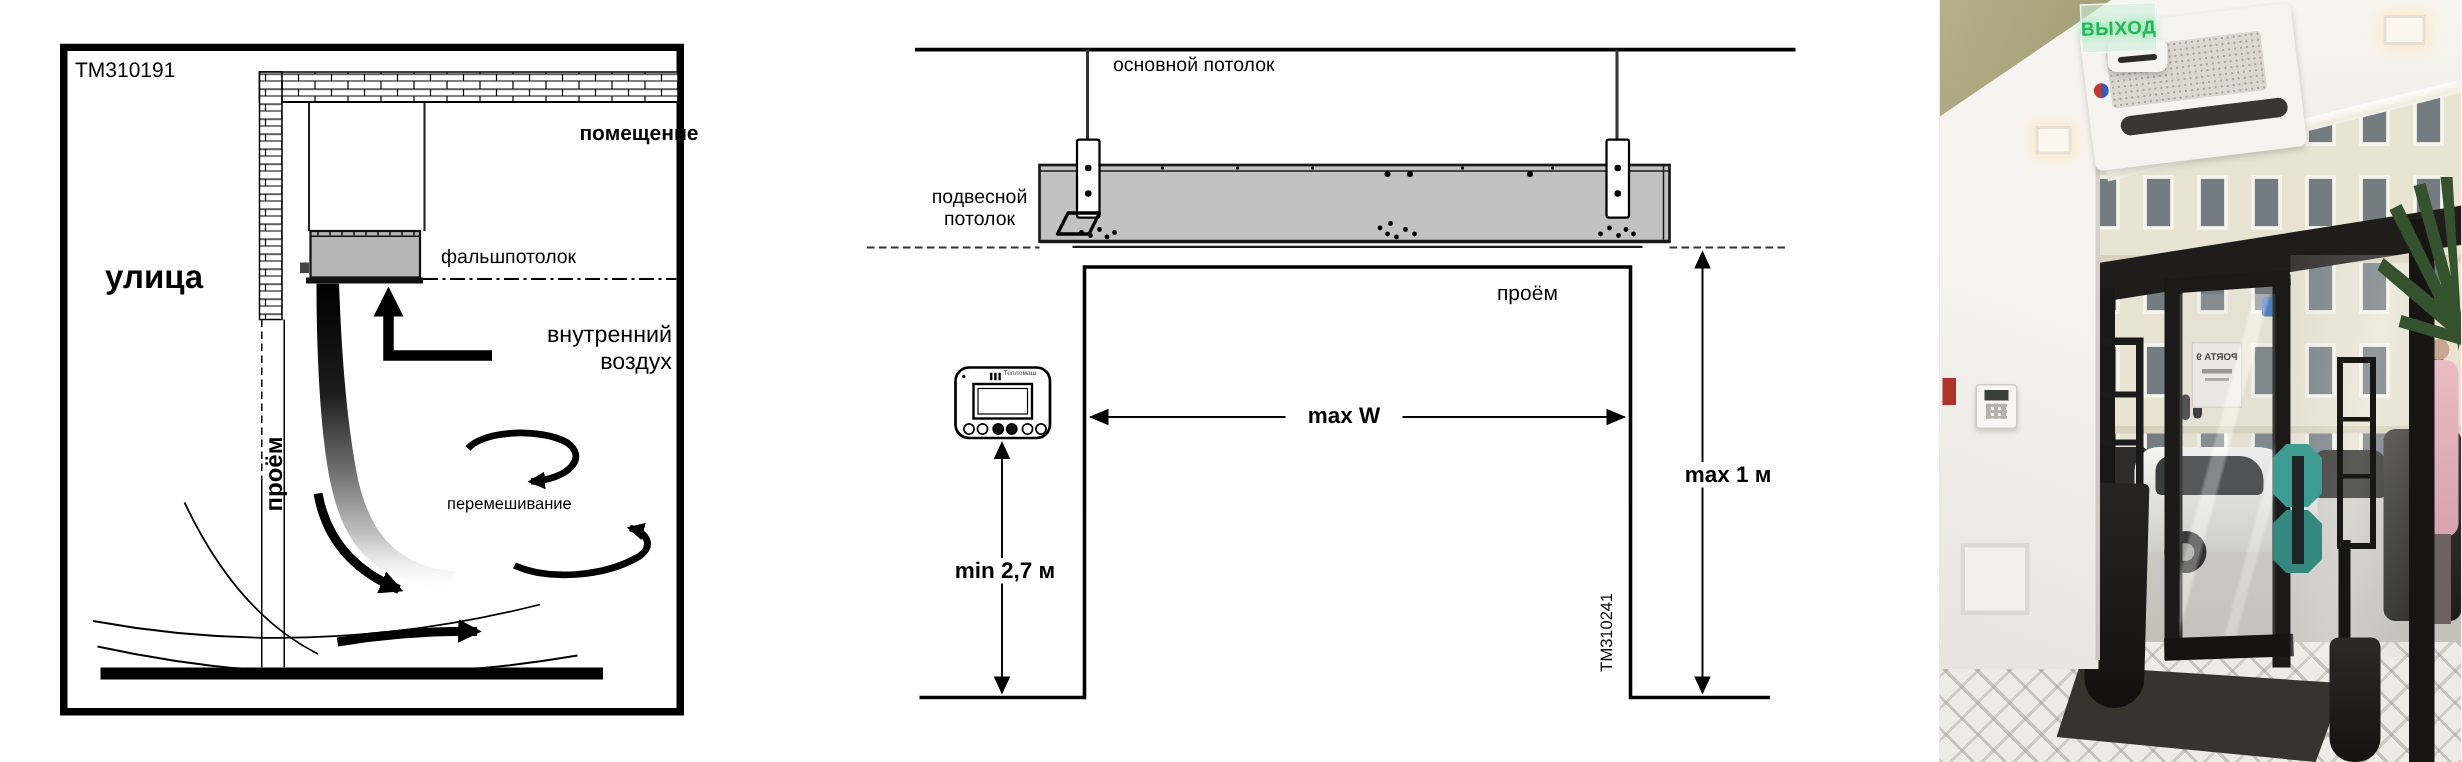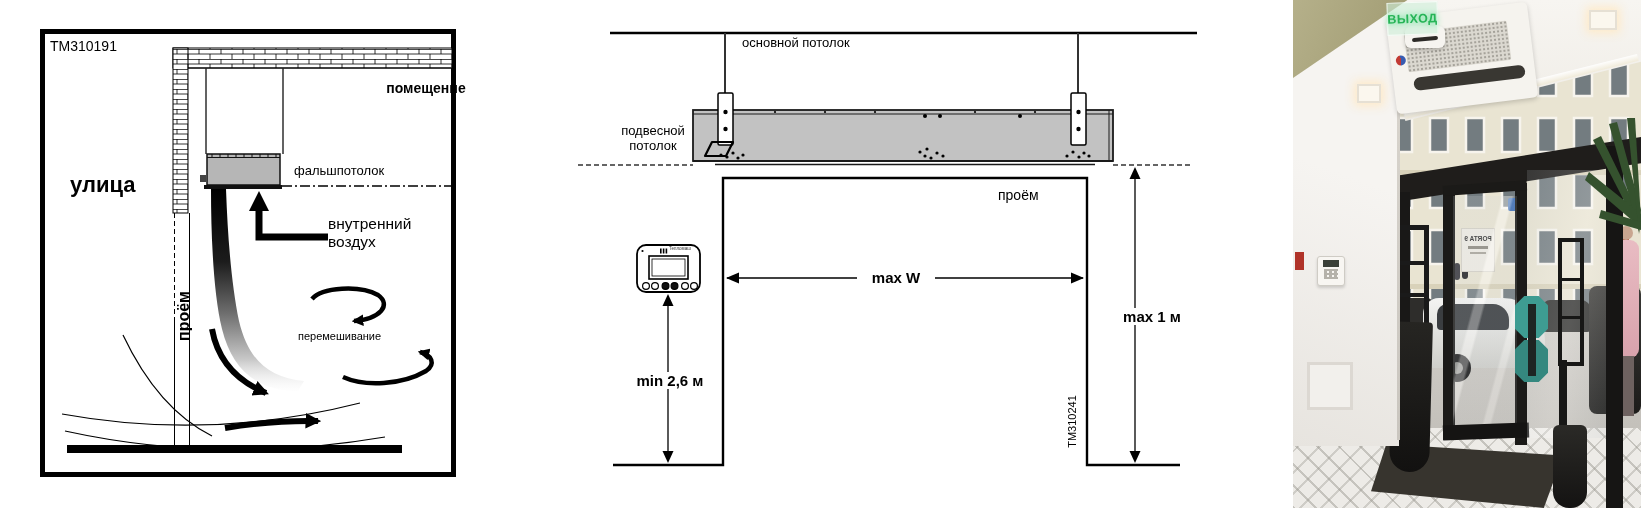--- a/index.html
+++ b/index.html
@@ -1,20 +1,20 @@
 <!DOCTYPE html>
 <html><head>
 <meta charset="utf-8">
 <style>
   html,body{margin:0;padding:0;background:#fff;}
   #page{position:relative;width:1641px;height:508px;background:#fff;overflow:hidden;
         font-family:"Liberation Sans","DejaVu Sans",sans-serif;color:#000;}
   .abs{position:absolute;}
   .lbl{position:absolute;white-space:nowrap;font-size:13px;line-height:1.15;color:#000;}
-  .c{text-align:left;white-space:normal;}
+  .c{text-align:right;white-space:normal;}
   .b{font-weight:bold;}
   .dim{font-weight:bold;font-size:15px;background:#fff;padding:0 4px;text-align:center;}
   .rot90{transform:rotate(-90deg);}
 </style>
 </head>
 <body>
 
 <div id="page">
 
   <div class="abs" style="left:40px;top:29px;width:417px;height:449px;text-decoration:underline;">
@@ -168,21 +168,21 @@
           <circle cx="110" cy="271" r="3.4"></circle>
             <circle cx="119" cy="271" r="3.4"></circle>
         </g>
       </g>
     </svg>
     
     <div class="lbl" style="left:167px;top:21px;">основной потолок</div>
     <div class="lbl c" style="left:40px;top:108px;width:76px;line-height:15px;text-align:center;">подвесной потолок</div>
     <div class="lbl" style="left:423px;top:172px;font-size:14px;">проём</div>
     <div class="lbl dim" style="left:282px;top:254px;width:70px;">max W</div>
-    <div class="lbl dim" style="left:51px;top:357px;width:80px;">min 2,6 м</div>
+    <div class="lbl dim" style="left:51px;top:357px;width:80px;">min 2,7 м</div>
     <div class="lbl dim" style="left:533px;top:293px;width:80px;">max 1 м</div>
     <div class="lbl rot90" style="left:457px;top:400px;width:80px;height:13px;font-size:11px;text-align:center;">TM310241</div>
     <div class="lbl" style="left:94px;top:230.5px;font-size:4.5px;color:#333;">Тепломаш</div>
   </div>
 
   <div class="abs" style="left:1293px;top:0;width:348px;height:508px;overflow:hidden;background:#ddd8ce;">
 
     <div class="abs" style="left:95px;top:52px;width:253px;height:288px;background:#e9e4d2;">
       <svg width="253" height="288">
         <defs>

